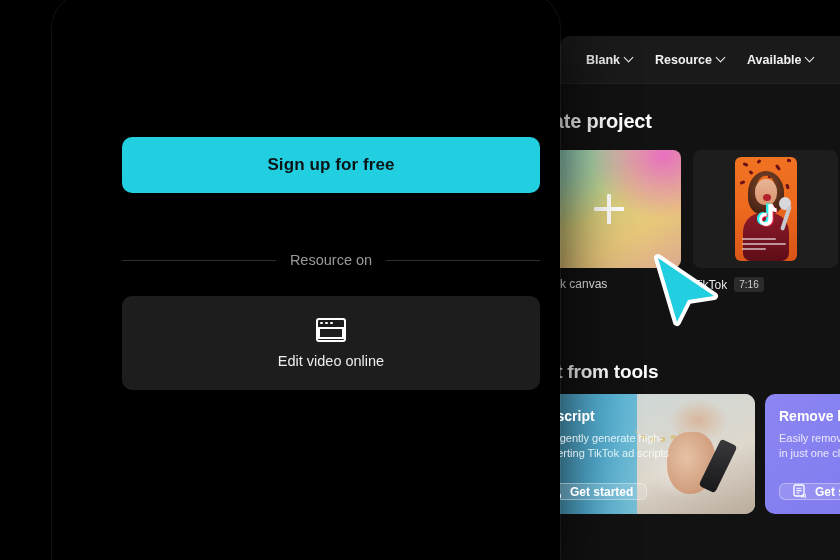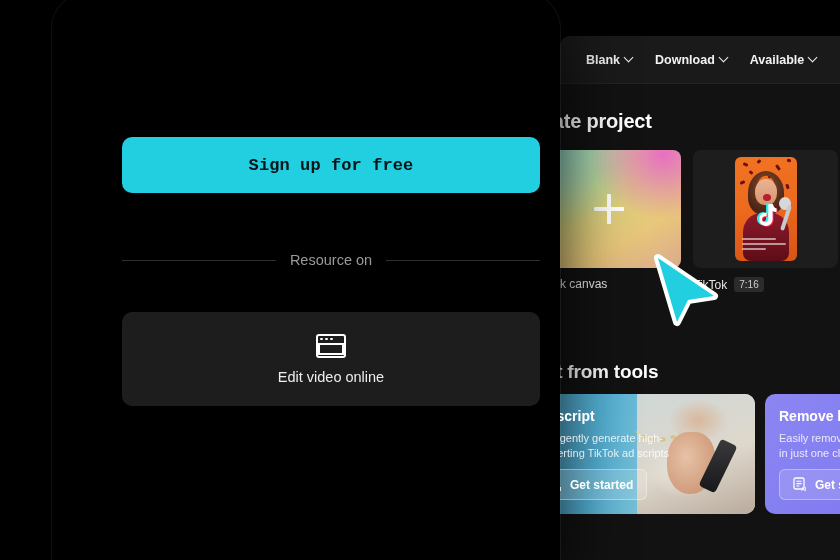--- a/index.html
+++ b/index.html
@@ -142,54 +142,54 @@
   #tool-remove { background:linear-gradient(135deg,#8b86f2 0%, #7a74ee 100%); }
 
   .tool-inner { position:absolute; left:14px; top:14px; right:14px; z-index:3; }
   .tool-title { color:#fff; font-size:14px; font-weight:bold; white-space:nowrap; }
   .tool-desc { margin-top:7px; color:rgba(255,255,255,.82); font-size:11px; line-height:1.35; max-width:140px; }
   .tool-btn {
     position:absolute; left:14px; bottom:14px; z-index:3;
     display:flex; align-items:center; gap:8px;
     background:rgba(255,255,255,.14); border:1px solid rgba(255,255,255,.35);
     color:#fff; font-size:12px; font-weight:bold;
-    padding:7px 13px; border-radius:6px; white-space:nowrap; cursor:pointer;
+    padding:0 13px; border-radius:6px; white-space:nowrap; cursor:pointer;
   }
 
   
   #promo-panel {
     position:absolute; left:52px; top:-6px;
     width:508px; height:572px;
     background:#000;
     border-radius:34px 34px 0 0;
     box-shadow:0 0 0 1px rgba(255,255,255,.06), 0 24px 70px rgba(0,0,0,.85);
     overflow:hidden;
   }
   #promo-inner { position:absolute; left:0; top:0; width:508px; height:572px; }
 
   #signup-btn {
     position:absolute; left:70px; top:143px;
     width:418px; height:56px;
     background:#22cfe0; color:#0a1416;
     border:none; border-radius:10px;
-    font-family:Liberation Mono, monospace;
+    font-family:Liberation Sans, sans-serif;
     font-size:17px; font-weight:bold; letter-spacing:.1px;
     cursor:pointer;
   }
 
   #avail-row {
     position:absolute; left:70px; top:258px; width:418px;
     display:flex; align-items:center; gap:14px;
   }
   .rule { flex:1; height:1px; background:#2f2f2f; }
   #avail-label { color:#9a9a9a; font-size:14.5px; white-space:nowrap; }
 
   #store-row {
     position:absolute; left:70px; top:274px; width:418px;
-    display:flex; gap:22px; margin-top:44px;
+    display:flex; gap:22px; margin-top:28px;
   }
   .store-btn {
     flex:1; height:94px; background:#1d1d1d; border:none; border-radius:10px;
     display:flex; flex-direction:column; align-items:center; justify-content:center;
     gap:11px; color:#ededed; cursor:pointer;
     font-family:"Liberation Sans", sans-serif;
   }
   .store-label { font-size:14.5px; }
 
   
@@ -215,21 +215,21 @@
 <div id="stage">
 
   <div id="app-window">
 
     <div id="app-nav">
       <div class="nav-item">
         <span>Blank</span>
         <span class="chev"></span>
       </div>
       <div class="nav-item">
-        <span>Download</span>
+        <span>Resource</span>
         <span class="chev"></span>
       </div>
       <div class="nav-item">
         <span>Available</span>
         <span class="chev"></span>
       </div>
     </div>
 
     <div id="app-body">
 

